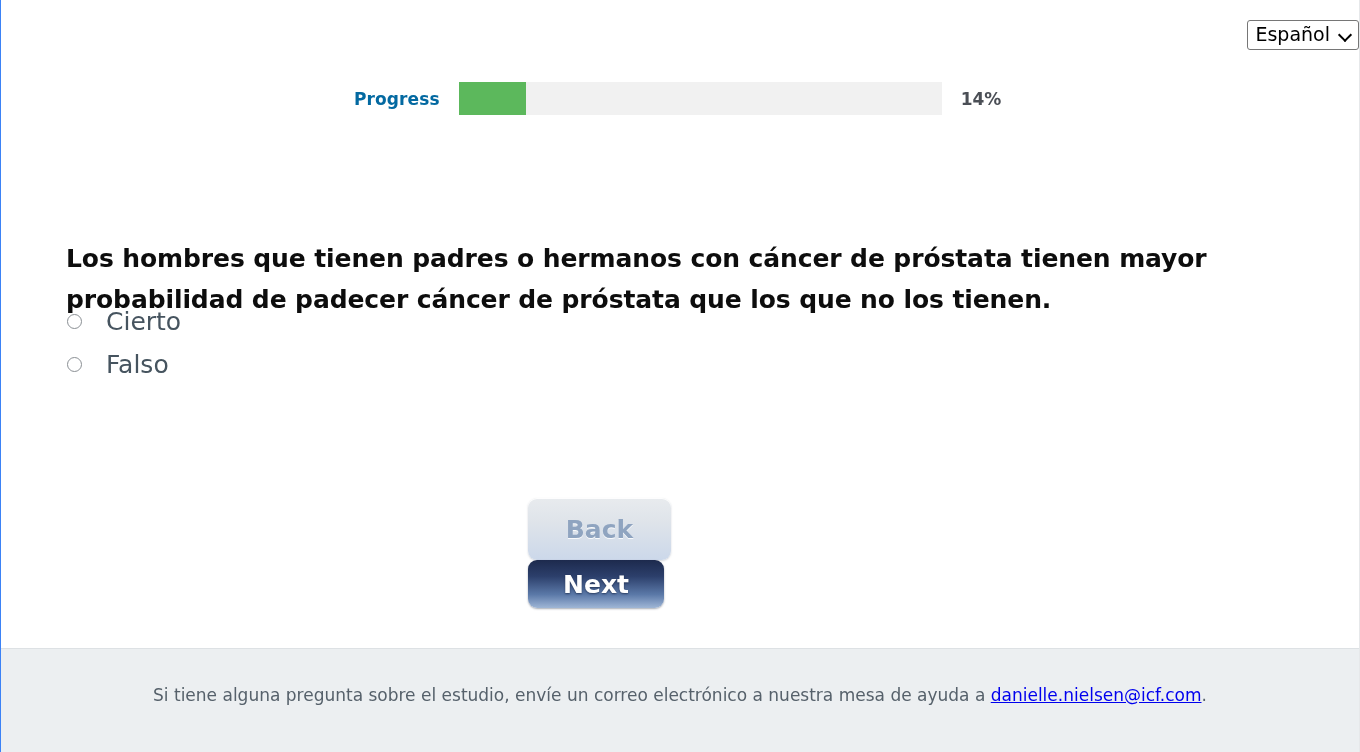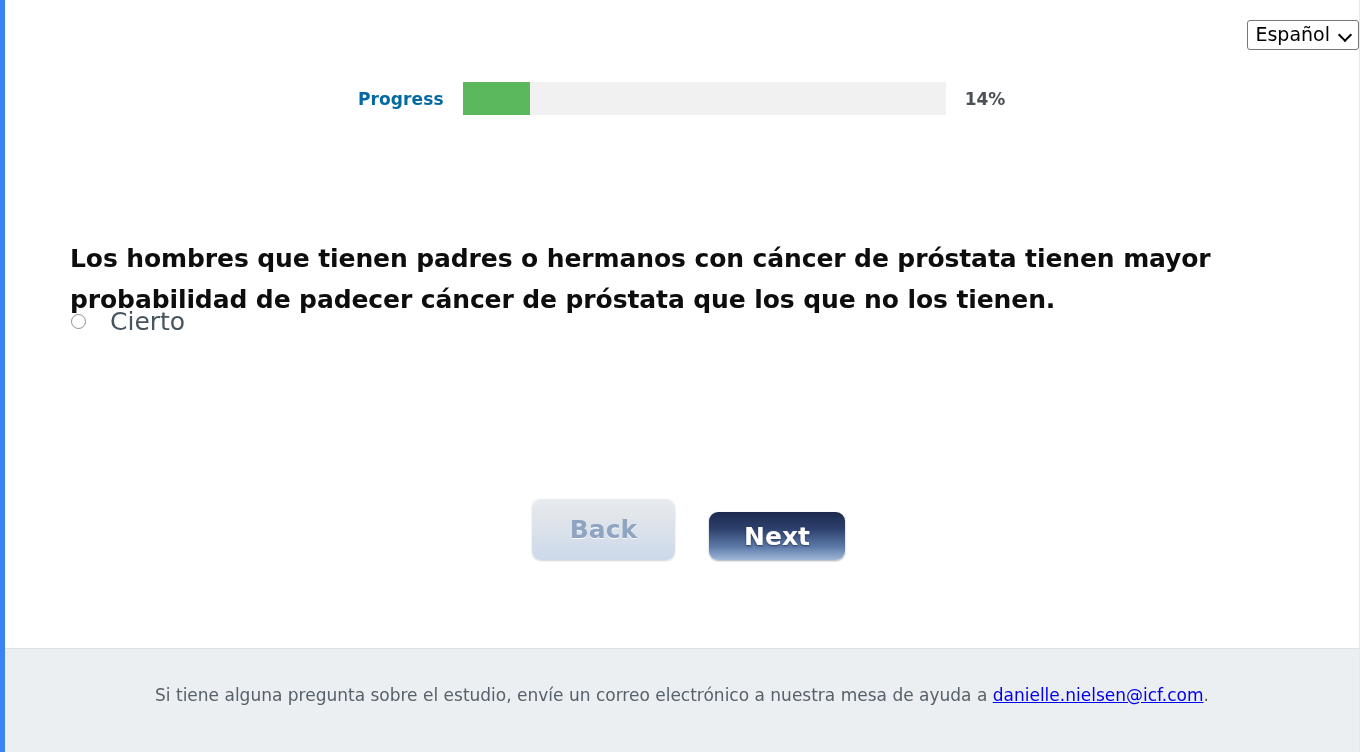--- a/index.html
+++ b/index.html
@@ -11,21 +11,21 @@
     height: 752px;
     background: #ffffff;
     font-family: "DejaVu Sans", sans-serif;
     overflow: hidden;
   }
   .page {
     position: relative;
     width: 1360px;
     height: 752px;
     box-sizing: border-box;
-    border-left: 5px solid #3b82f6;
+    border-left: 1px solid #3b82f6;
     border-right: 1px solid #e6e8ea;
     background: #ffffff;
   }
 
   
   .lang-wrap {
     position: absolute;
     top: 20px;
     right: 0px;
   }
@@ -146,21 +146,22 @@
     line-height: 1;
     white-space: nowrap;
   }
 
   
   .buttons {
     position: absolute;
     left: 527px;
     top: 498px;
     display: flex;
-    align-items: flex-end;
+    align-items: flex-start;
+    flex-direction: column;
   }
   .btn {
     border: none;
     border-radius: 9px;
     font-family: "DejaVu Sans", sans-serif;
     font-size: 25px;
     font-weight: bold;
     cursor: pointer;
     padding: 0;
     display: flex;
@@ -229,20 +230,24 @@
     <span class="progress-pct">14%</span>
   </div>
 
   <div class="question">Los hombres que tienen padres o hermanos con cáncer de próstata tienen mayor probabilidad de padecer cáncer de próstata que los que no los tienen.</div>
 
   <div class="options">
     <label class="option">
       <span class="radio"></span>
       <span class="option-label">Cierto</span>
     </label>
+    <label class="option">
+      <span class="radio"></span>
+      <span class="option-label">Falso</span>
+    </label>
   </div>
 
   <div class="buttons">
     <button class="btn btn-back">Back</button>
     <button class="btn btn-next">Next</button>
   </div>
 
   <div class="footer">
     <div class="footer-text"><span>Si tiene alguna pregunta sobre el estudio, envíe un correo electrónico a nuestra mesa de ayuda a </span><a class="footer-link" href="#">danielle.nielsen@icf.com</a><span>.</span></div>
   </div>

